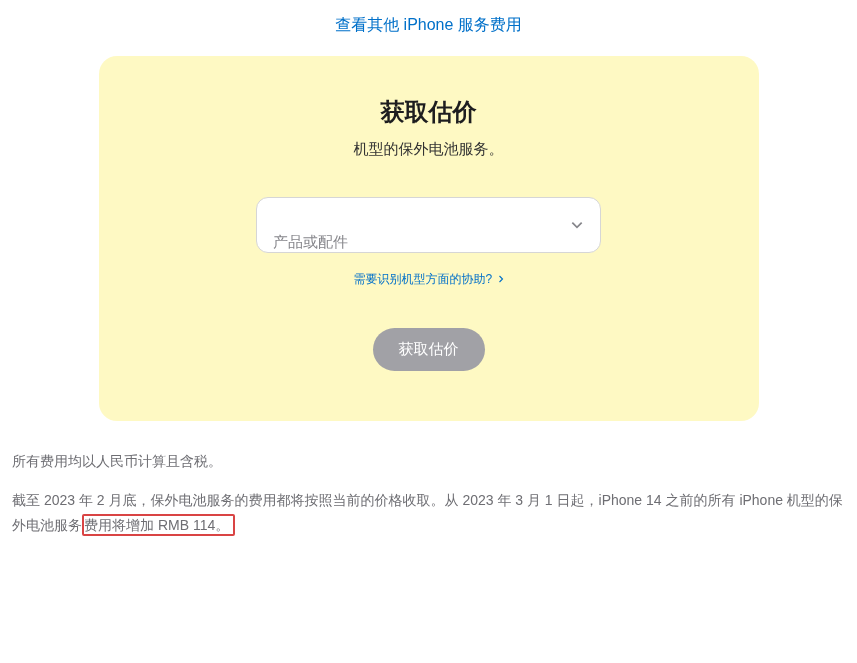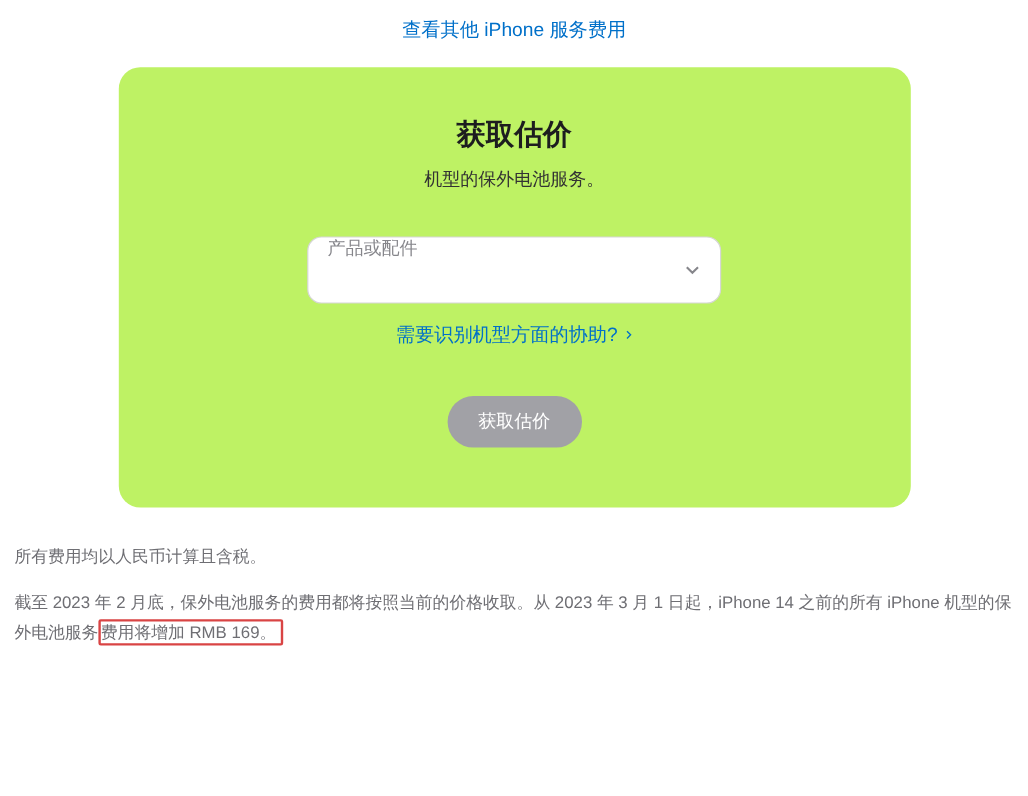--- a/index.html
+++ b/index.html
@@ -20,21 +20,21 @@
     }
     .top-link a {
       color: #0070c9;
       text-decoration: none;
       font-size: 16px;
       text-align: right;
     }
     .card {
       width: 660px;
       margin: 0 auto;
-      background: #bef264;
+      background: #fef9c3;
       border-radius: 18px;
       padding: 40px 40px 50px;
       text-align: center;
     }
     .card-title {
       font-size: 24px;
       font-weight: 600;
       color: #1d1d1f;
       margin-bottom: 12px;
     }
@@ -53,40 +53,40 @@
       height: 56px;
       background: #fff;
       border: 1px solid #d6d6d6;
       border-radius: 12px;
       padding: 0 40px 0 16px;
       font-size: 15px;
       color: #86868b;
       text-align: left;
       cursor: pointer;
       display: flex;
-      align-items: flex-start;
+      align-items: flex-end;
       position: relative;
     }
     .chevron {
       position: absolute;
       right: 16px;
       top: 50%;
       transform: translateY(-50%);
       width: 14px;
       height: 14px;
       color: #86868b;
     }
     .help-link {
       margin-top: 14px;
       margin-bottom: 40px;
     }
     .help-link a {
       color: #0070c9;
       text-decoration: none;
-      font-size: 16px;
+      font-size: 12px;
     }
     .help-chevron {
       display: inline-block;
       vertical-align: middle;
       margin-left: 2px;
     }
     .submit-btn {
       display: inline-block;
       background: #a1a1a6;
       color: #fff;
@@ -145,15 +145,15 @@
       </span>
     </a>
   </div>
 
   <button class="submit-btn">获取估价</button>
 </div>
 
 <div class="footer-text">
   <p>所有费用均以人民币计算且含税。</p>
   <p>
-    <span>截至 2023 年 2 月底，保外电池服务的费用都将按照当前的价格收取。从 2023 年 3 月 1 日起，iPhone 14 之前的所有 iPhone 机型的保外电池服务</span><span class="highlight-box">费用将增加 RMB 169。</span>
+    <span>截至 2023 年 2 月底，保外电池服务的费用都将按照当前的价格收取。从 2023 年 3 月 1 日起，iPhone 14 之前的所有 iPhone 机型的保外电池服务</span><span class="highlight-box">费用将增加 RMB 114。</span>
   </p>
 </div>
 
 </body></html>

